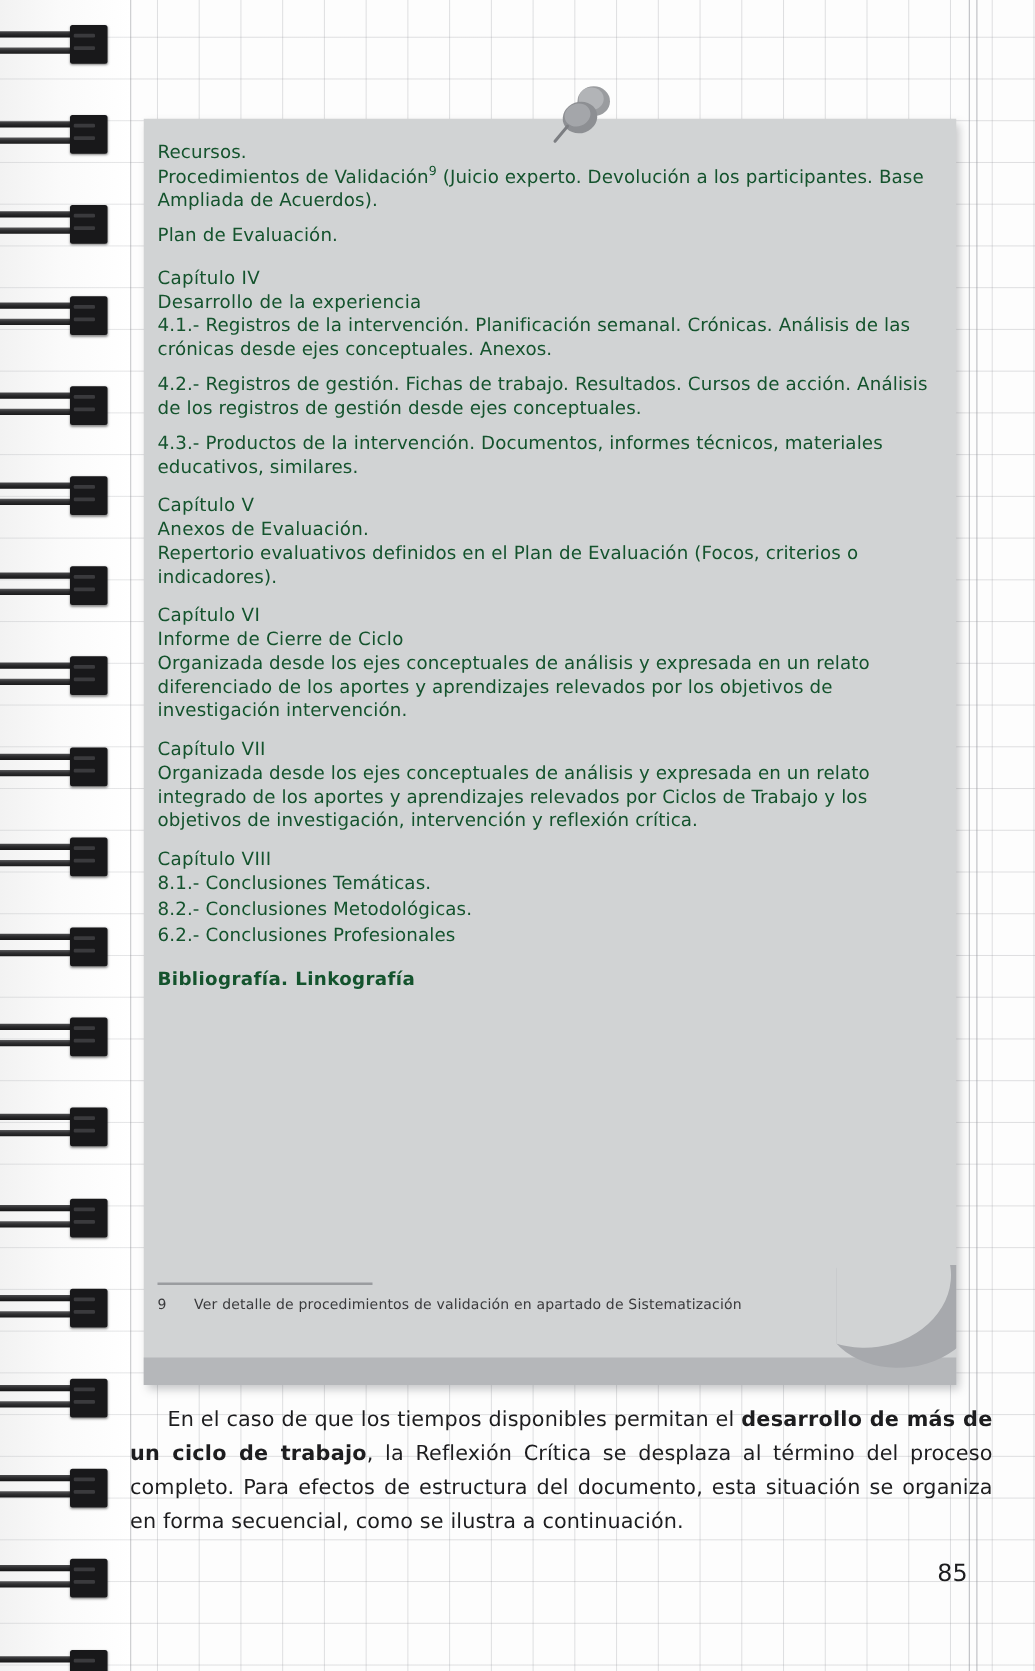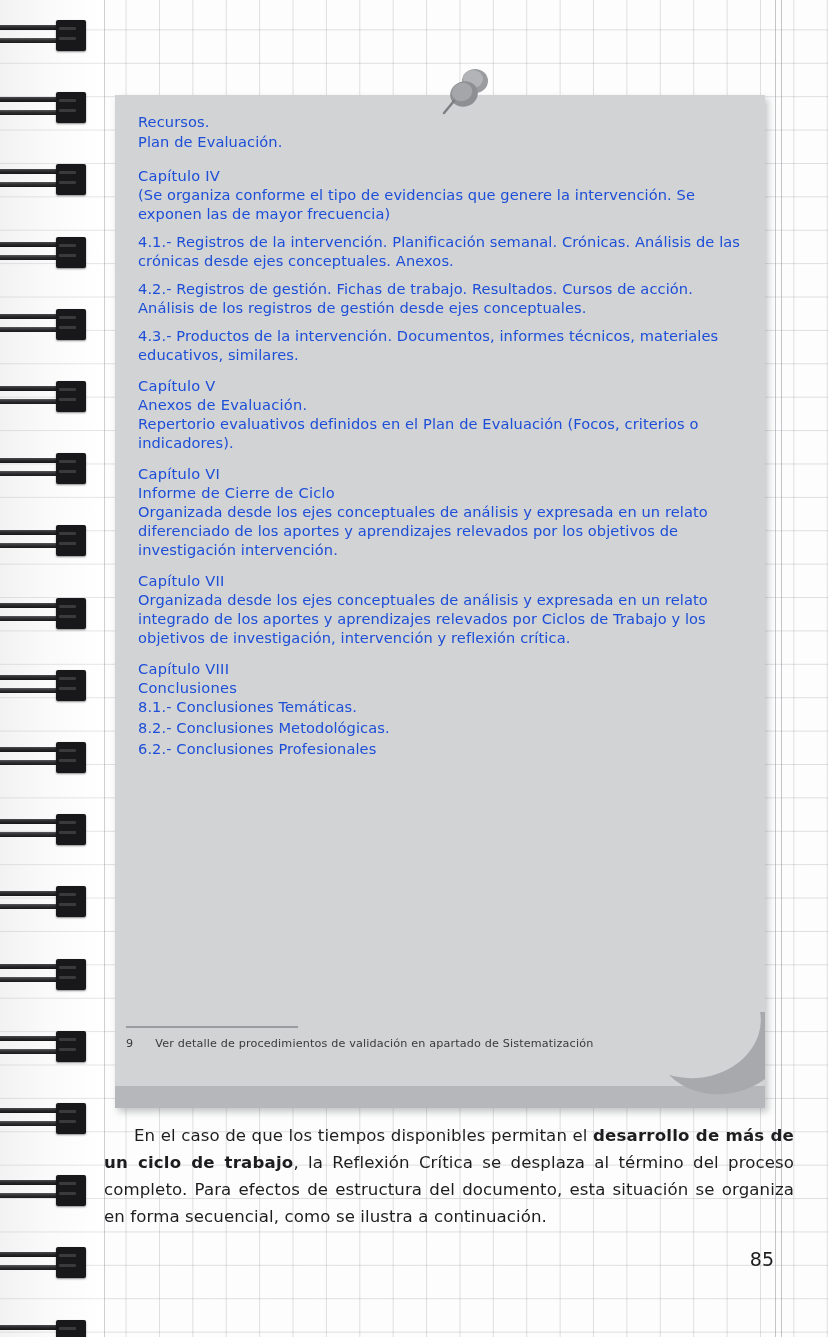--- a/index.html
+++ b/index.html
@@ -79,22 +79,22 @@
   #card{
     position:absolute;
     left:115px;top:95px;
     width:650px;height:1013px;
     background:#d1d3d4;
     z-index:3;
     box-shadow:3px 4px 7px rgba(90,92,96,.35);
   }
   #card .card-inner{
     position:absolute;
-    left:23px;top:17px;right:14px;
-    color:#1d4ed8;
+    left:11px;top:17px;right:14px;
+    color:#14532d;
   }
   
   .card-foot{
     position:absolute;left:0;right:0;bottom:0;height:22px;
     background:#b5b7ba;
   }
   .curl{
     position:absolute;right:0;bottom:0;width:96px;height:96px;overflow:hidden;
   }
   .curl:before{
@@ -294,26 +294,27 @@
       <ellipse cx="33" cy="14" rx="10" ry="9" fill="#b2b4b7"></ellipse>
       <ellipse cx="24" cy="29" rx="14" ry="12.5" transform="rotate(-20 24 29)" fill="#8d8f93"></ellipse>
       <ellipse cx="22" cy="27" rx="10.5" ry="9" transform="rotate(-20 22 27)" fill="#a4a6aa"></ellipse>
       <path d="M14 36 L4 48" stroke="#7c7e82" stroke-width="2.4" stroke-linecap="round"></path>
     </svg>
 
     <div class="card-inner doc-text">
 
       <div class="line">Recursos.</div>
 
+      <div class="para"><span>Procedimientos de Validación</span><sup class="fn">9</sup><span> (Juicio experto. Devolución a los participantes. Base Ampliada de Acuerdos).</span></div>
 
       <div class="para">Plan de Evaluación.</div>
 
       <div class="chapblock first">
         <div class="chap">Capítulo IV</div>
-        <div class="after-chap">(Se organiza conforme el tipo de evidencias que genere la intervención. Se exponen las de mayor frecuencia)</div>
+        <div class="chap">Desarrollo de la experiencia</div>
         <div class="para">4.1.- Registros de la intervención. Planificación semanal. Crónicas. Análisis de las crónicas desde ejes conceptuales. Anexos.</div>
         <div class="para">4.2.- Registros de gestión. Fichas de trabajo. Resultados. Cursos de acción. Análisis de los registros de gestión desde ejes conceptuales.</div>
         <div class="para">4.3.- Productos de la intervención. Documentos, informes técnicos, materiales educativos, similares.</div>
       </div>
 
       <div class="chapblock">
         <div class="chap">Capítulo V</div>
         <div class="chap">Anexos de Evaluación.</div>
         <div class="after-chap">Repertorio evaluativos definidos en el Plan de Evaluación (Focos, criterios o indicadores).</div>
       </div>
@@ -324,26 +325,26 @@
         <div class="after-chap">Organizada desde los ejes conceptuales de análisis y expresada en un relato diferenciado de los aportes y aprendizajes relevados por los objetivos de investigación intervención.</div>
       </div>
 
       <div class="chapblock">
         <div class="chap">Capítulo VII</div>
         <div class="after-chap">Organizada desde los ejes conceptuales de análisis y expresada en un relato integrado de los aportes y aprendizajes relevados por Ciclos de Trabajo y los objetivos de investigación, intervención y reflexión crítica.</div>
       </div>
 
       <div class="chapblock">
         <div class="chap">Capítulo VIII</div>
-        <div class="chap">Conclusiones</div>
         <div class="sub">8.1.- Conclusiones Temáticas.</div>
         <div class="sub">8.2.- Conclusiones Metodológicas.</div>
         <div class="sub">6.2.- Conclusiones Profesionales</div>
       </div>
 
+      <div class="biblio">Bibliografía. Linkografía</div>
     </div>
 
     <div class="footnote-wrap">
       <div class="fn-rule"></div>
       <div class="footnote">
         <span class="fn-num">9</span>
         <span>Ver detalle de procedimientos de validación en apartado de Sistematización</span>
       </div>
     </div>
 

